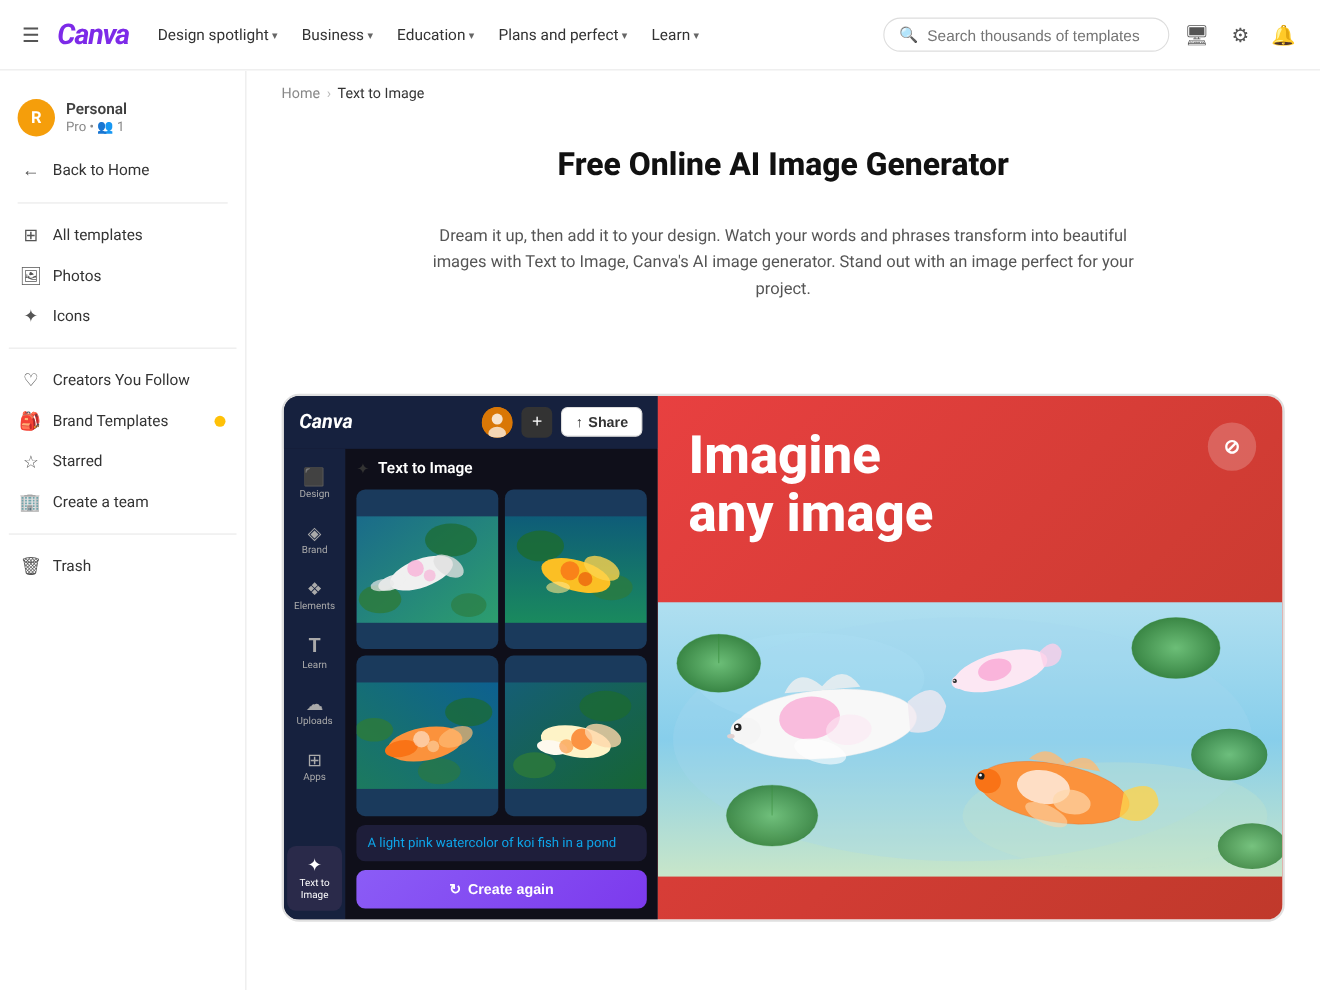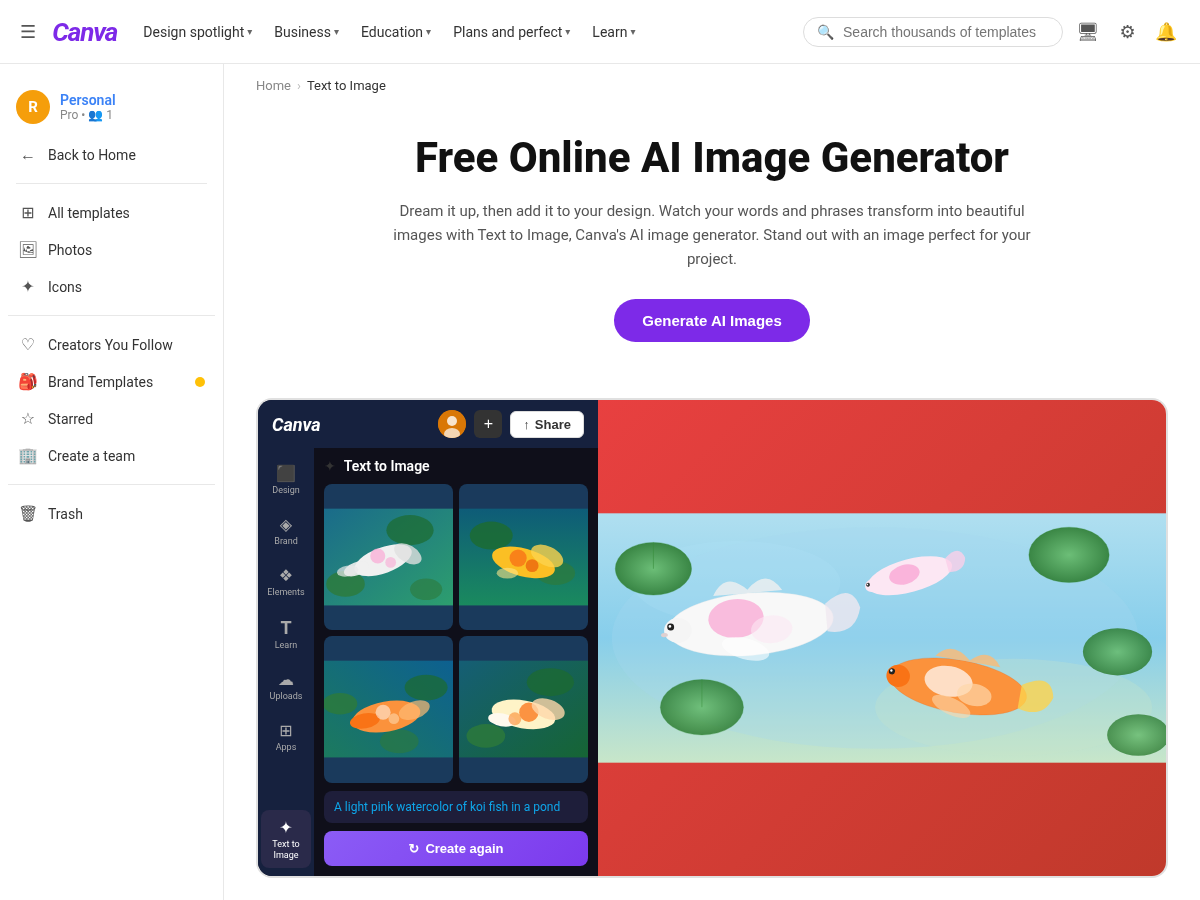--- a/index.html
+++ b/index.html
@@ -50,37 +50,37 @@
     .sidebar-item .icon { font-size: 16px; color: #555; width: 20px; text-align: center; }
     .sidebar-item .badge {
       margin-left: auto; background: #ffc107; border-radius: 50%;
       width: 10px; height: 10px; display: inline-block;
     }
     .sidebar-divider { height: 1px; background: #e8e8e8; margin: 10px 8px; }
     .sidebar-section-label { font-size: 11px; font-weight: 600; color: #888; padding: 6px 10px 2px; text-transform: uppercase; letter-spacing: 0.5px; }
     .user-section { display: flex; align-items: center; gap: 10px; padding: 10px 16px 12px; }
     .avatar { width: 34px; height: 34px; border-radius: 50%; background: #f59e0b; display: flex; align-items: center; justify-content: center; color: #fff; font-weight: 700; font-size: 15px; }
     .user-info { display: flex; flex-direction: column; }
-    .user-name { font-size: 14px; font-weight: 600; color: #3b82f6; }
+    .user-name { font-size: 14px; font-weight: 600; color: #404040; }
     .user-meta { font-size: 12px; color: #888; }
 
     
     .main-content {
       margin-left: 224px; flex: 1; overflow-y: auto; height: calc(100vh - 64px);
     }
 
     
     .breadcrumb { display: flex; align-items: center; gap: 6px; padding: 14px 32px 0; font-size: 13px; color: #888; }
     .breadcrumb .sep { color: #bbb; }
     .breadcrumb .active { color: #333; }
     .breadcrumb .link { color: #888; cursor: pointer; }
 
     
     .hero { text-align: center; padding: 40px 32px 32px; }
-    .hero h1 { font-size: 42px; font-weight: 800; color: #111; line-height: 1.2; margin-bottom: 16px; }
+    .hero h1 { font-size: 29px; font-weight: 800; color: #111; line-height: 1.2; margin-bottom: 34px; }
     .hero p { font-size: 15px; color: #555; max-width: 640px; margin: 0 auto 28px; line-height: 1.6; }
     .gen-btn {
       background: #7d2ae8; color: #fff; border: none; border-radius: 24px;
       padding: 13px 28px; font-size: 15px; font-weight: 600; cursor: pointer;
     }
 
     
     .preview-area { padding: 24px 32px 40px; }
     .preview-card {
       border-radius: 16px; overflow: hidden; border: 2px solid #e0e0e0;
@@ -257,21 +257,20 @@
 
     <div class="breadcrumb">
       <span class="link">Home</span>
       <span class="sep">›</span>
       <span class="active">Text to Image</span>
     </div>
 
     <section class="hero">
       <h1>Free Online AI Image Generator</h1>
       <p>Dream it up, then add it to your design. Watch your words and phrases transform into beautiful images with Text to Image, Canva's AI image generator. Stand out with an image perfect for your project.</p>
-      <button class="gen-btn">Generate AI Images</button>
     </section>
 
     <div class="preview-area">
       <div class="preview-card">
 
         <div class="editor-panel">
 
           <div class="editor-header">
             <span class="editor-logo">Canva</span>
             <div class="editor-header-right">
@@ -434,20 +433,26 @@
 
               <button class="create-again-btn">
                 <span>↻</span>
                 <span>Create again</span>
               </button>
             </div>
           </div>
         </div>
 
         <div class="imagine-panel">
+          <div class="imagine-top">
+            <div class="imagine-title">Imagine<br>any image</div>
+            <div class="imagine-logo">
+              <span class="imagine-logo-inner">⊘</span>
+            </div>
+          </div>
 
           <div class="koi-scene">
             <svg viewBox="0 0 820 360" xmlns="http://www.w3.org/2000/svg" style="width:100%;height:100%;">
               <defs>
                 <linearGradient id="waterGrad" x1="0" y1="0" x2="0" y2="1">
                   <stop offset="0%" stop-color="#b0dff0"></stop>
                   <stop offset="50%" stop-color="#87ceeb"></stop>
                   <stop offset="100%" stop-color="#c8e6c9"></stop>
                 </linearGradient>
                 <radialGradient id="lilyGrad" cx="50%" cy="50%" r="50%">

